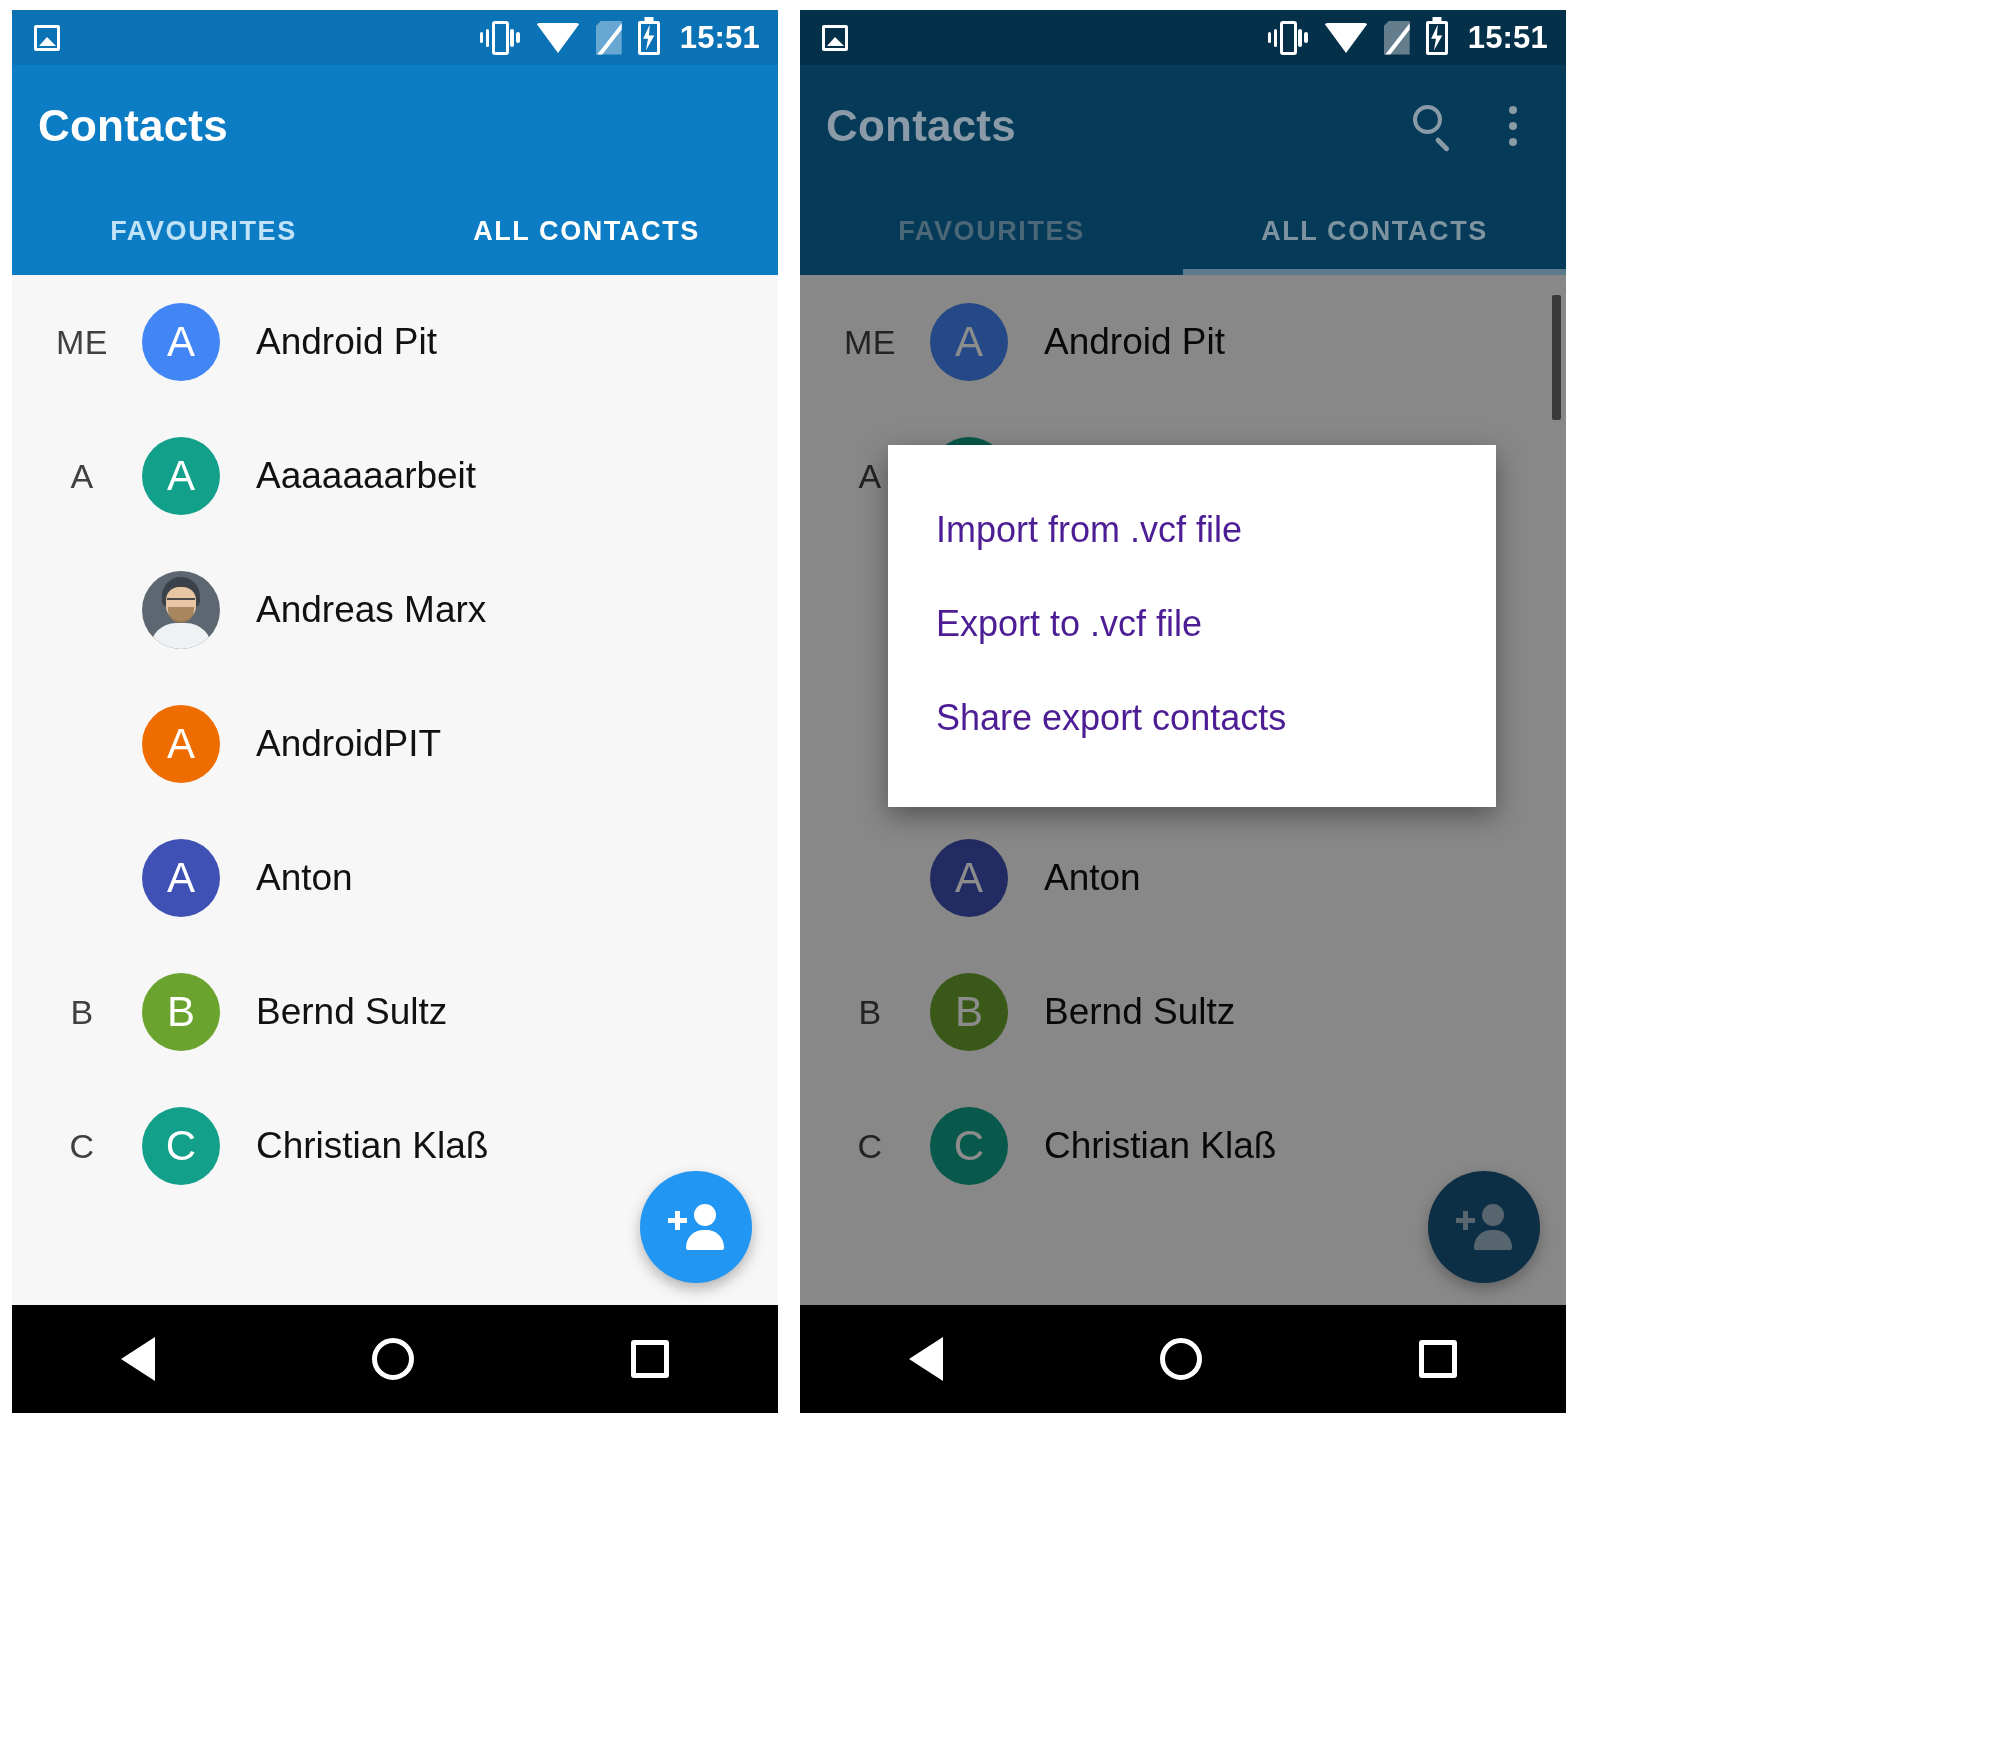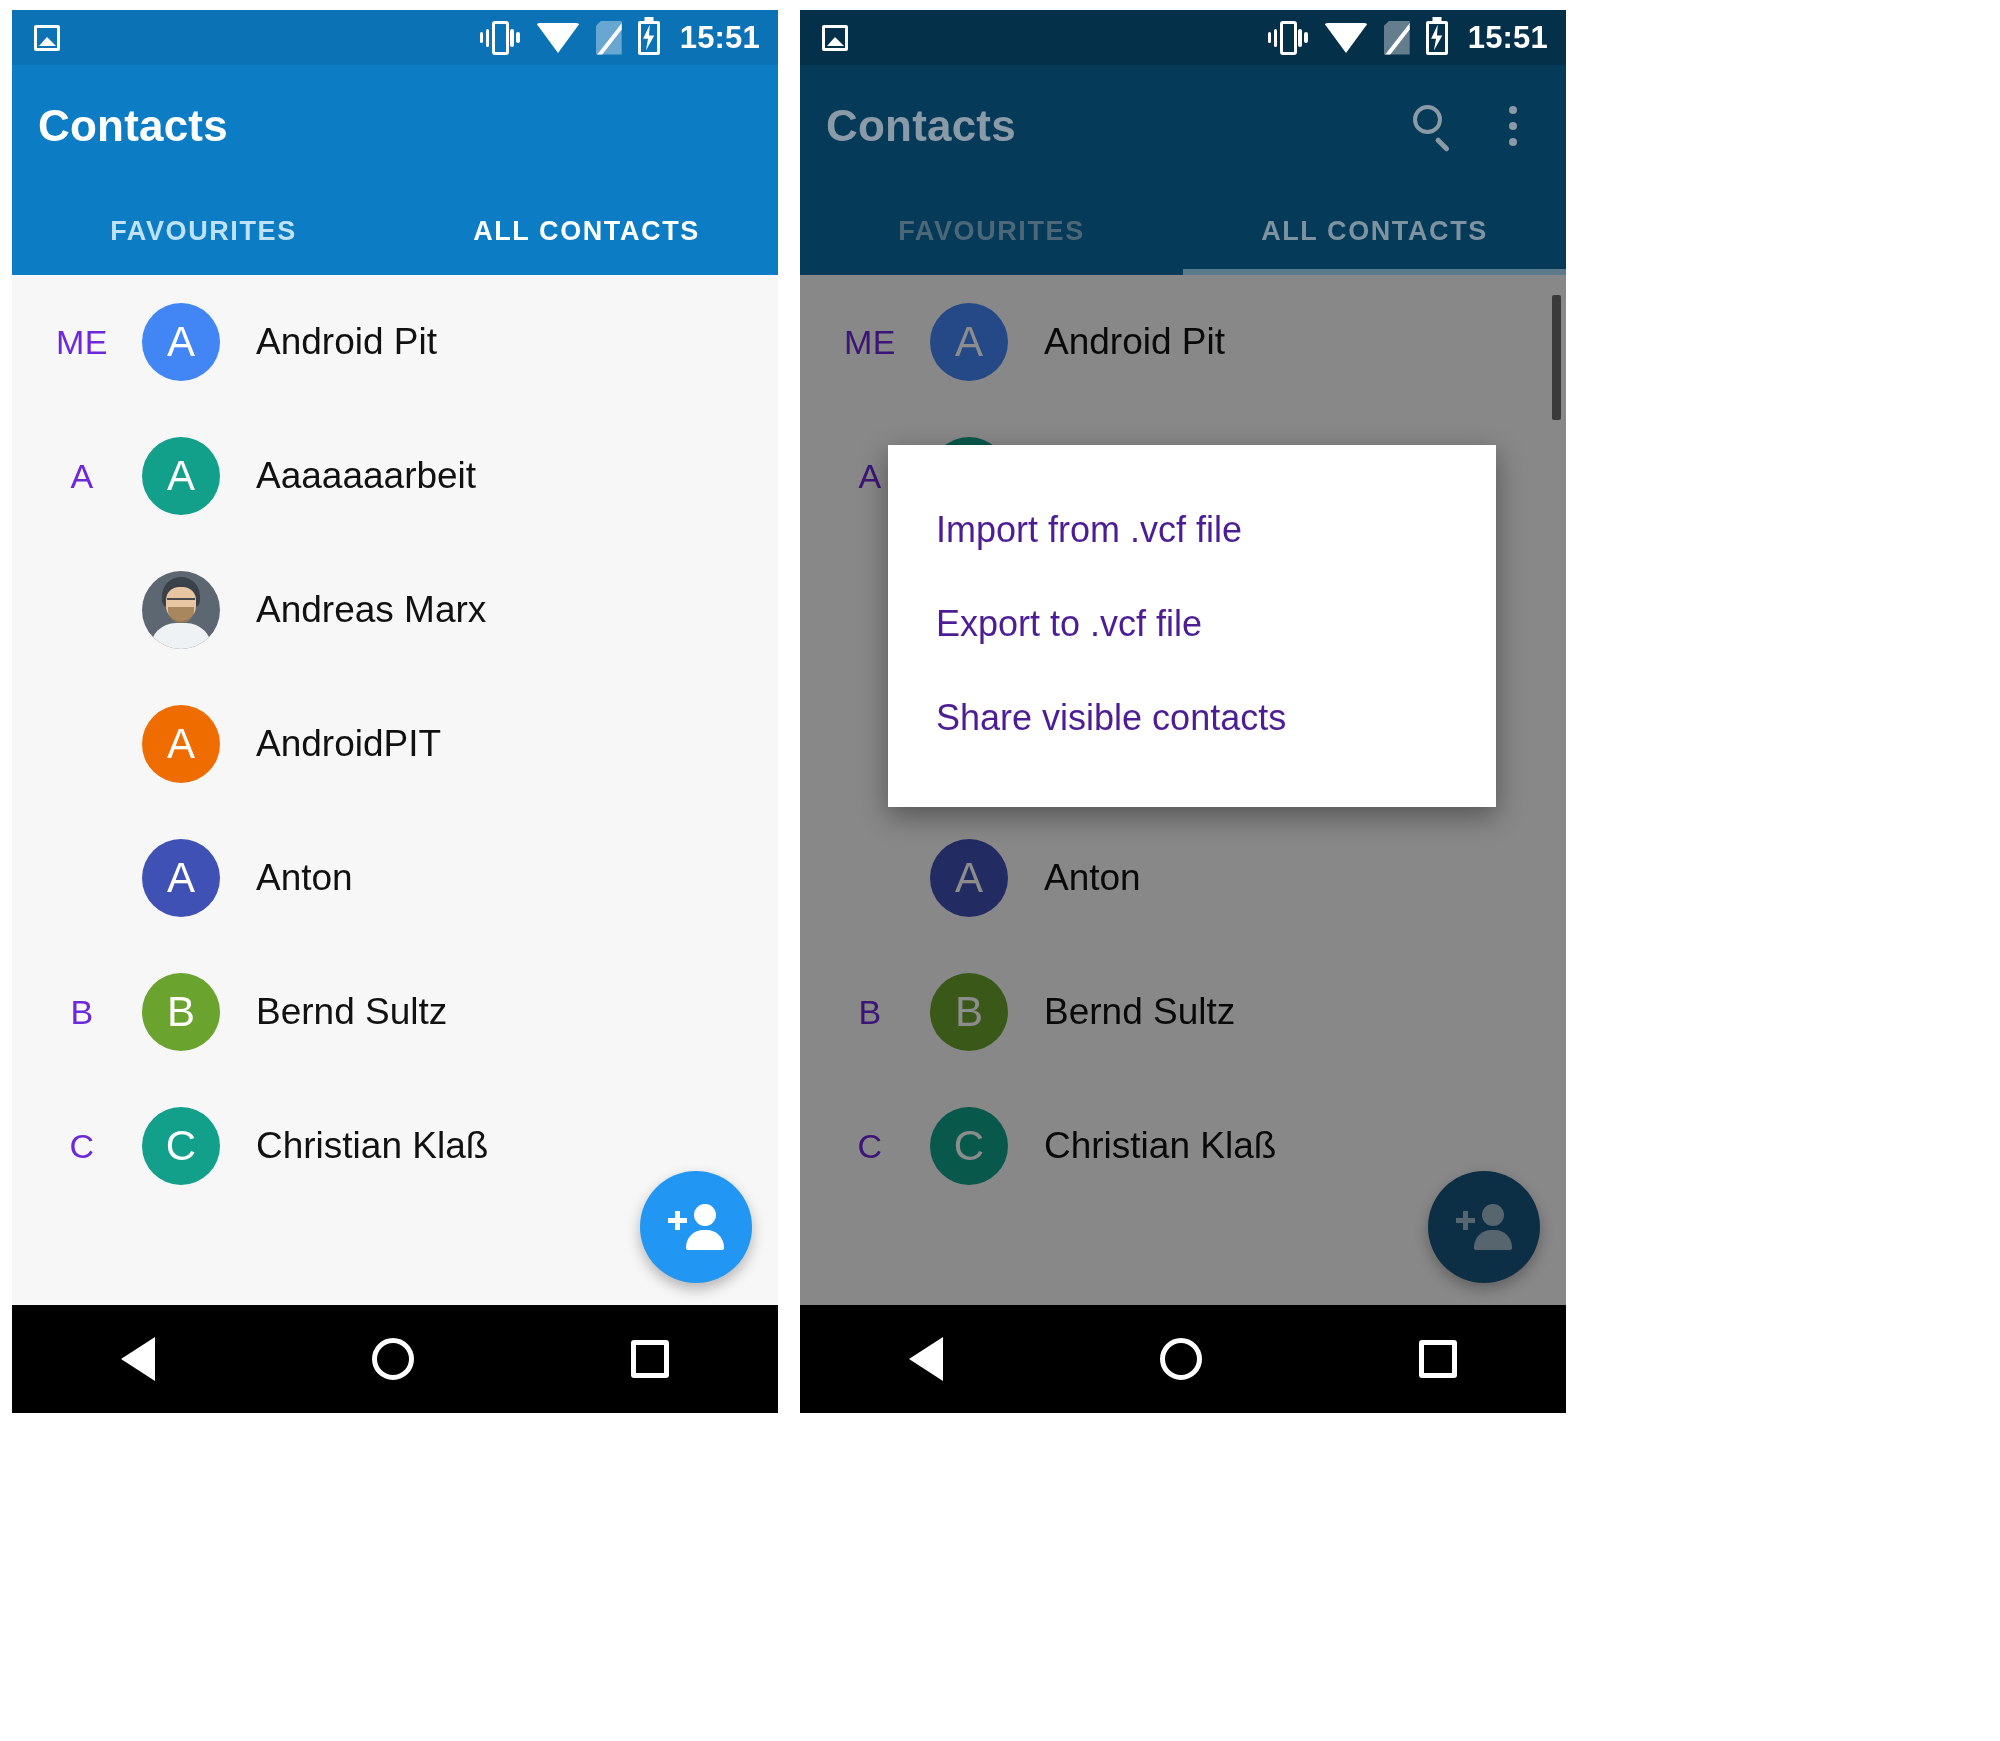--- a/index.html
+++ b/index.html
@@ -131,21 +131,21 @@
     display: flex; align-items: center; justify-content: center;
     font-size: 27px; font-weight: bold; letter-spacing: 1.6px;
   }
   .tab-underline { position: absolute; bottom: 0; height: 6px; }
 
   
   .list { position: relative; background: #f7f7f7; flex: 1 1 auto; overflow: hidden; }
   .row { display: flex; align-items: center; height: 134px; padding: 0 0 0 10px; }
   .idx {
     width: 120px; flex: 0 0 120px;
-    text-align: center; font-size: 34px; color: #6d28d9;
+    text-align: center; font-size: 34px; color: #404040;
     letter-spacing: .5px;
   }
   .avatar {
     width: 78px; height: 78px; border-radius: 50%;
     display: flex; align-items: center; justify-content: center;
     color: #ffffff; font-size: 42px; font-weight: normal;
     flex: 0 0 78px;
     overflow: hidden; position: relative;
   }
   .cname { margin-left: 36px; font-size: 37px; color: #111111; white-space: nowrap; }
@@ -460,21 +460,21 @@
         </span>
       </div>
 
       <div class="scrim" style="top:0; bottom:0;"></div>
       <div class="scrollbar"></div>
     </div>
 
     <div class="dialog">
       <div class="dialog-item">Import from .vcf file</div>
       <div class="dialog-item">Export to .vcf file</div>
-      <div class="dialog-item">Share visible contacts</div>
+      <div class="dialog-item">Share export contacts</div>
     </div>
 
     <div class="navbar">
       <span class="nav-back"></span>
       <span class="nav-home"></span>
       <span class="nav-recent"></span>
     </div>
   </div>
 
 </div>

